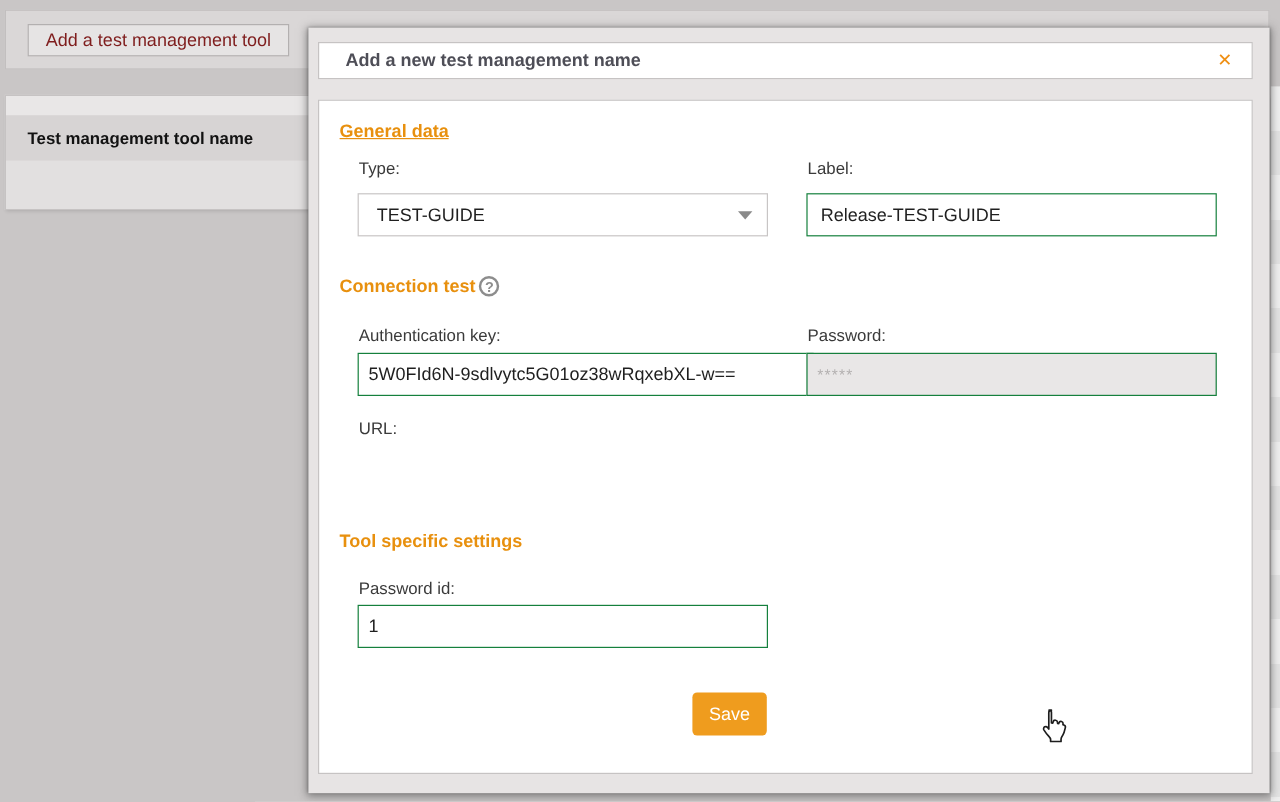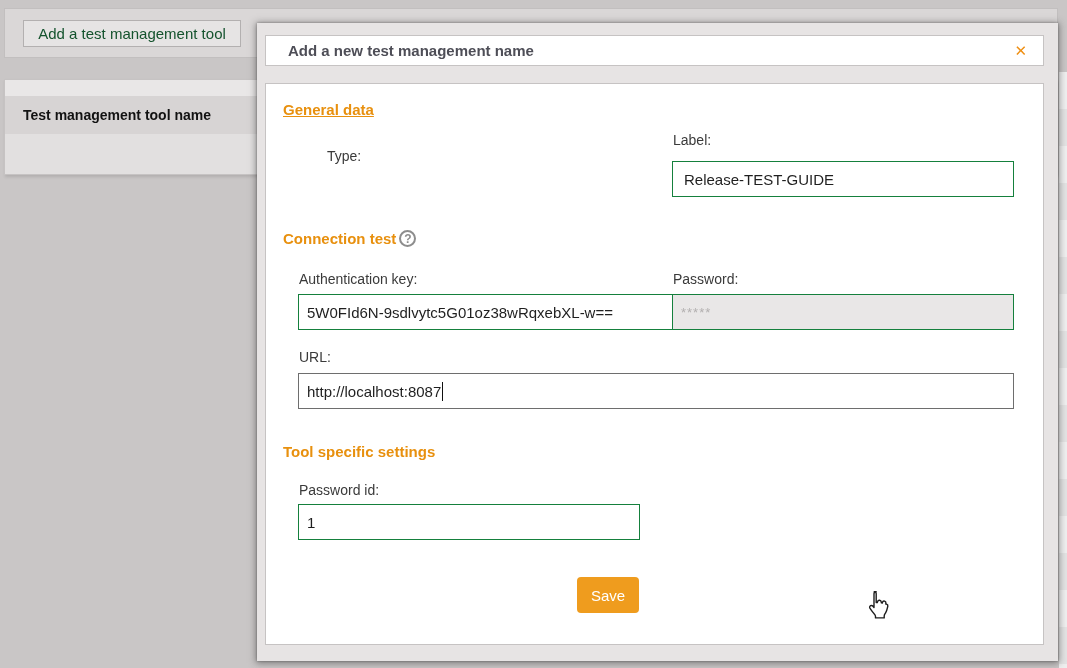--- a/index.html
+++ b/index.html
@@ -9,21 +9,21 @@
     background:#c9c6c6;
     font-family:"Liberation Sans","DejaVu Sans",sans-serif;
   }
   
   .top-panel {
     position:absolute; left:4px; top:8px; width:1054px; height:50px;
     background:#dad7d7; border:1px solid #c2bfbf;
   }
   .add-tool-btn {
     position:absolute; left:18px; top:11px; width:218px; height:27px;
-    background:#e6e4e4; border:1px solid #b3b0b0; color:#14532d;
+    background:#e6e4e4; border:1px solid #b3b0b0; color:#7f1d1d;
     font-size:15px; line-height:25px; text-align:center; cursor:pointer;
   }
   .list-panel {
     position:absolute; left:4px; top:79px; width:1054px; height:96px;
     background:#e9e7e7; border:1px solid #c6c3c3;
     box-shadow:1px 2px 3px rgba(0,0,0,0.12);
   }
   .list-header {
     position:absolute; left:0; top:16px; width:100%; height:38px;
     background:#d7d4d4; color:#121212; font-size:14px; font-weight:bold;
@@ -129,41 +129,41 @@
 
     <div class="modal-header">
       <div class="modal-title">Add a new test management name</div>
       <div class="modal-close">✕</div>
     </div>
 
     <div class="modal-body">
 
       <div class="section-heading" style="top:17px;text-decoration:underline;">General data</div>
 
-      <div class="field-label" style="left:33px; top:64px;margin-left:28px;">Type:</div>
+      <div class="field-label" style="left:33px; top:48px;">Type:</div>
+      <div class="select-box" style="left:32px; top:77px; width:342px;">
+        <span>TEST-GUIDE</span>
+        <span class="select-arrow"></span>
+      </div>
 
       <div class="field-label" style="left:407px; top:48px;">Label:</div>
       <input class="tb" style="left: 406px; top: 77px; width: 342px; padding-left: 11px;" value="Release-TEST-GUIDE">
 
       <div class="section-heading" style="top:146px;">
         <span>Connection test</span>
         <span class="help-icon">?</span>
       </div>
 
       <div class="field-label" style="left:33px; top:187px;">Authentication key:</div>
       <input class="tb" style="left: 32px; top: 210px; width: 380px;" value="5W0FId6N-9sdlvytc5G01oz38wRqxebXL-w==">
 
       <div class="field-label" style="left:407px; top:187px;">Password:</div>
       <input class="tb disabled" style="left: 406px; top: 210px; width: 342px;" disabled="" value="*****">
 
       <div class="field-label" style="left:33px; top:265px;">URL:</div>
-      <div class="url-box" style="left:32px; top:289px; width:716px;">
-        <span>http://localhost:8087</span>
-        <span class="caret"></span>
-      </div>
 
       <div class="section-heading" style="top:359px;">Tool specific settings</div>
 
       <div class="field-label" style="left:33px; top:398px;">Password id:</div>
       <input class="tb" style="left: 32px; top: 420px; width: 342px;" value="1">
 
       <button class="save-btn">Save</button>
 
       <svg class="cursor" viewBox="0 0 28 32">
         <path d="M10.2 1.8c1.2 0 2 .9 2 2v8.7l1.1.1.3-1c.2-.9 1.1-1.5 2-1.4.8.1 1.5.8 1.6 1.6l.2 1.1.9.1.2-.7c.3-.9 1.2-1.4 2.1-1.1.8.3 1.4 1.1 1.3 2l-.1.8.7.2c.9.3 1.5 1.2 1.3 2.1-.5 2.2-1.2 4.9-2.2 6.5-.6 1-1.4 1.8-1.4 3.3v1.8h-8.7v-1.6c0-1.2-.7-2-1.8-3.1-1.3-1.3-2.8-3.4-3.8-5-.5-.9-.2-2 .7-2.5.8-.4 1.8-.2 2.4.5l1 1.3V3.8c0-1.1.9-2 2.2-2z" fill="#ffffff" stroke="#1d1d1d" stroke-width="1.4" stroke-linejoin="round"></path>

